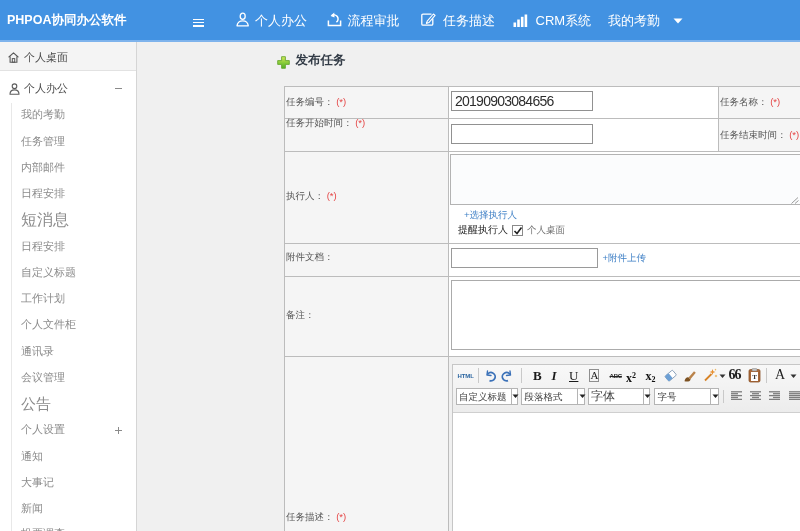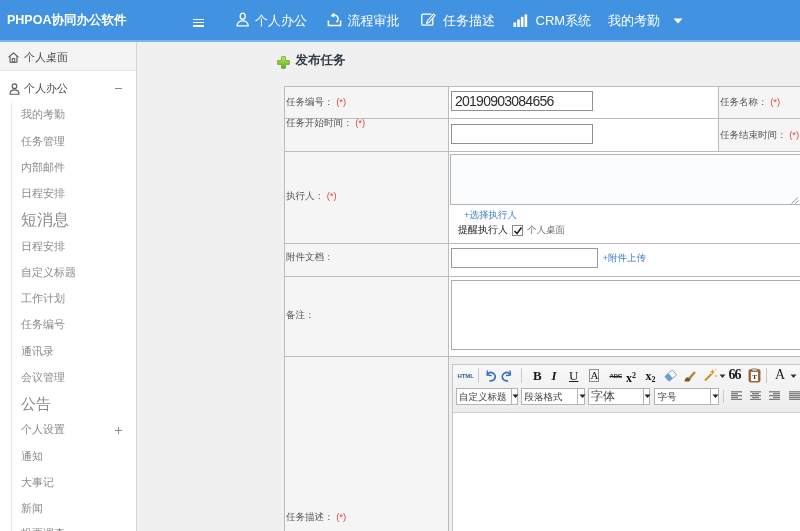--- a/index.html
+++ b/index.html
@@ -74,21 +74,21 @@
 <div class="a" style="left:10.5px;top:103px;width:1px;height:428px;background:#e8e8e8"></div>
 
 <div class="t" style="left:21px;top:108.3px;height:13px;line-height:13px;font-size:11px;color:#8b8b8b">我的考勤</div>
 <div class="t" style="left:21px;top:134.6px;height:13px;line-height:13px;font-size:11px;color:#8b8b8b">任务管理</div>
 <div class="t" style="left:21px;top:160.8px;height:13px;line-height:13px;font-size:11px;color:#8b8b8b">内部邮件</div>
 <div class="t" style="left:21px;top:187.1px;height:13px;line-height:13px;font-size:11px;color:#8b8b8b">日程安排</div>
 <div class="t" style="left:21px;top:213.3px;height:13px;line-height:13px;font-size:16px;color:#8b8b8b">短消息</div>
 <div class="t" style="left:21px;top:239.6px;height:13px;line-height:13px;font-size:11px;color:#8b8b8b">日程安排</div>
 <div class="t" style="left:21px;top:265.8px;height:13px;line-height:13px;font-size:11px;color:#8b8b8b">自定义标题</div>
 <div class="t" style="left:21px;top:292.1px;height:13px;line-height:13px;font-size:11px;color:#8b8b8b">工作计划</div>
-<div class="t" style="left:21px;top:318.3px;height:13px;line-height:13px;font-size:11px;color:#8b8b8b">任务编号</div>
+<div class="t" style="left:21px;top:318.3px;height:13px;line-height:13px;font-size:11px;color:#8b8b8b">个人文件柜</div>
 <div class="t" style="left:21px;top:344.6px;height:13px;line-height:13px;font-size:11px;color:#8b8b8b">通讯录</div>
 <div class="t" style="left:21px;top:370.8px;height:13px;line-height:13px;font-size:11px;color:#8b8b8b">会议管理</div>
 <div class="t" style="left:21px;top:397.1px;height:13px;line-height:13px;font-size:15px;color:#8b8b8b">公告</div>
 <div class="t" style="left:21px;top:423.3px;height:13px;line-height:13px;font-size:11px;color:#8b8b8b">个人设置</div>
 <div class="t" style="left:21px;top:449.6px;height:13px;line-height:13px;font-size:11px;color:#8b8b8b">通知</div>
 <div class="t" style="left:21px;top:475.8px;height:13px;line-height:13px;font-size:11px;color:#8b8b8b">大事记</div>
 <div class="t" style="left:21px;top:502.1px;height:13px;line-height:13px;font-size:11px;color:#8b8b8b">新闻</div>
 <div class="t" style="left:21px;top:527.3px;height:13px;line-height:13px;font-size:11px;color:#8b8b8b">投票调查</div>
 
 <div class="a" style="left:114.5px;top:429.6px;width:7.5px;height:1.3px;background:#8a8a8a"></div>

